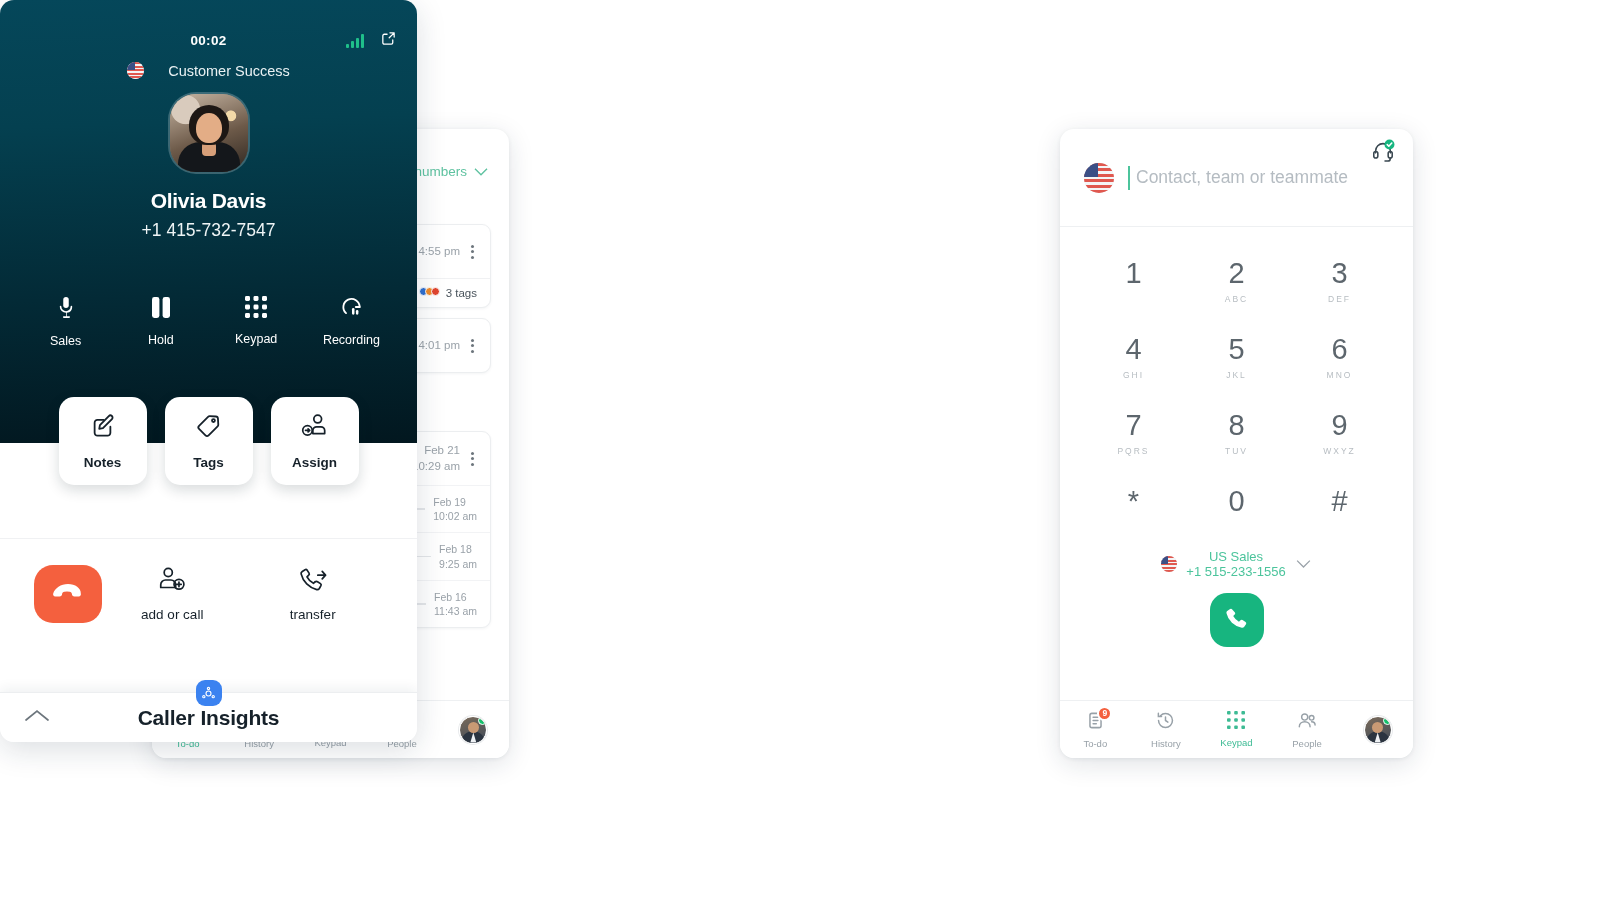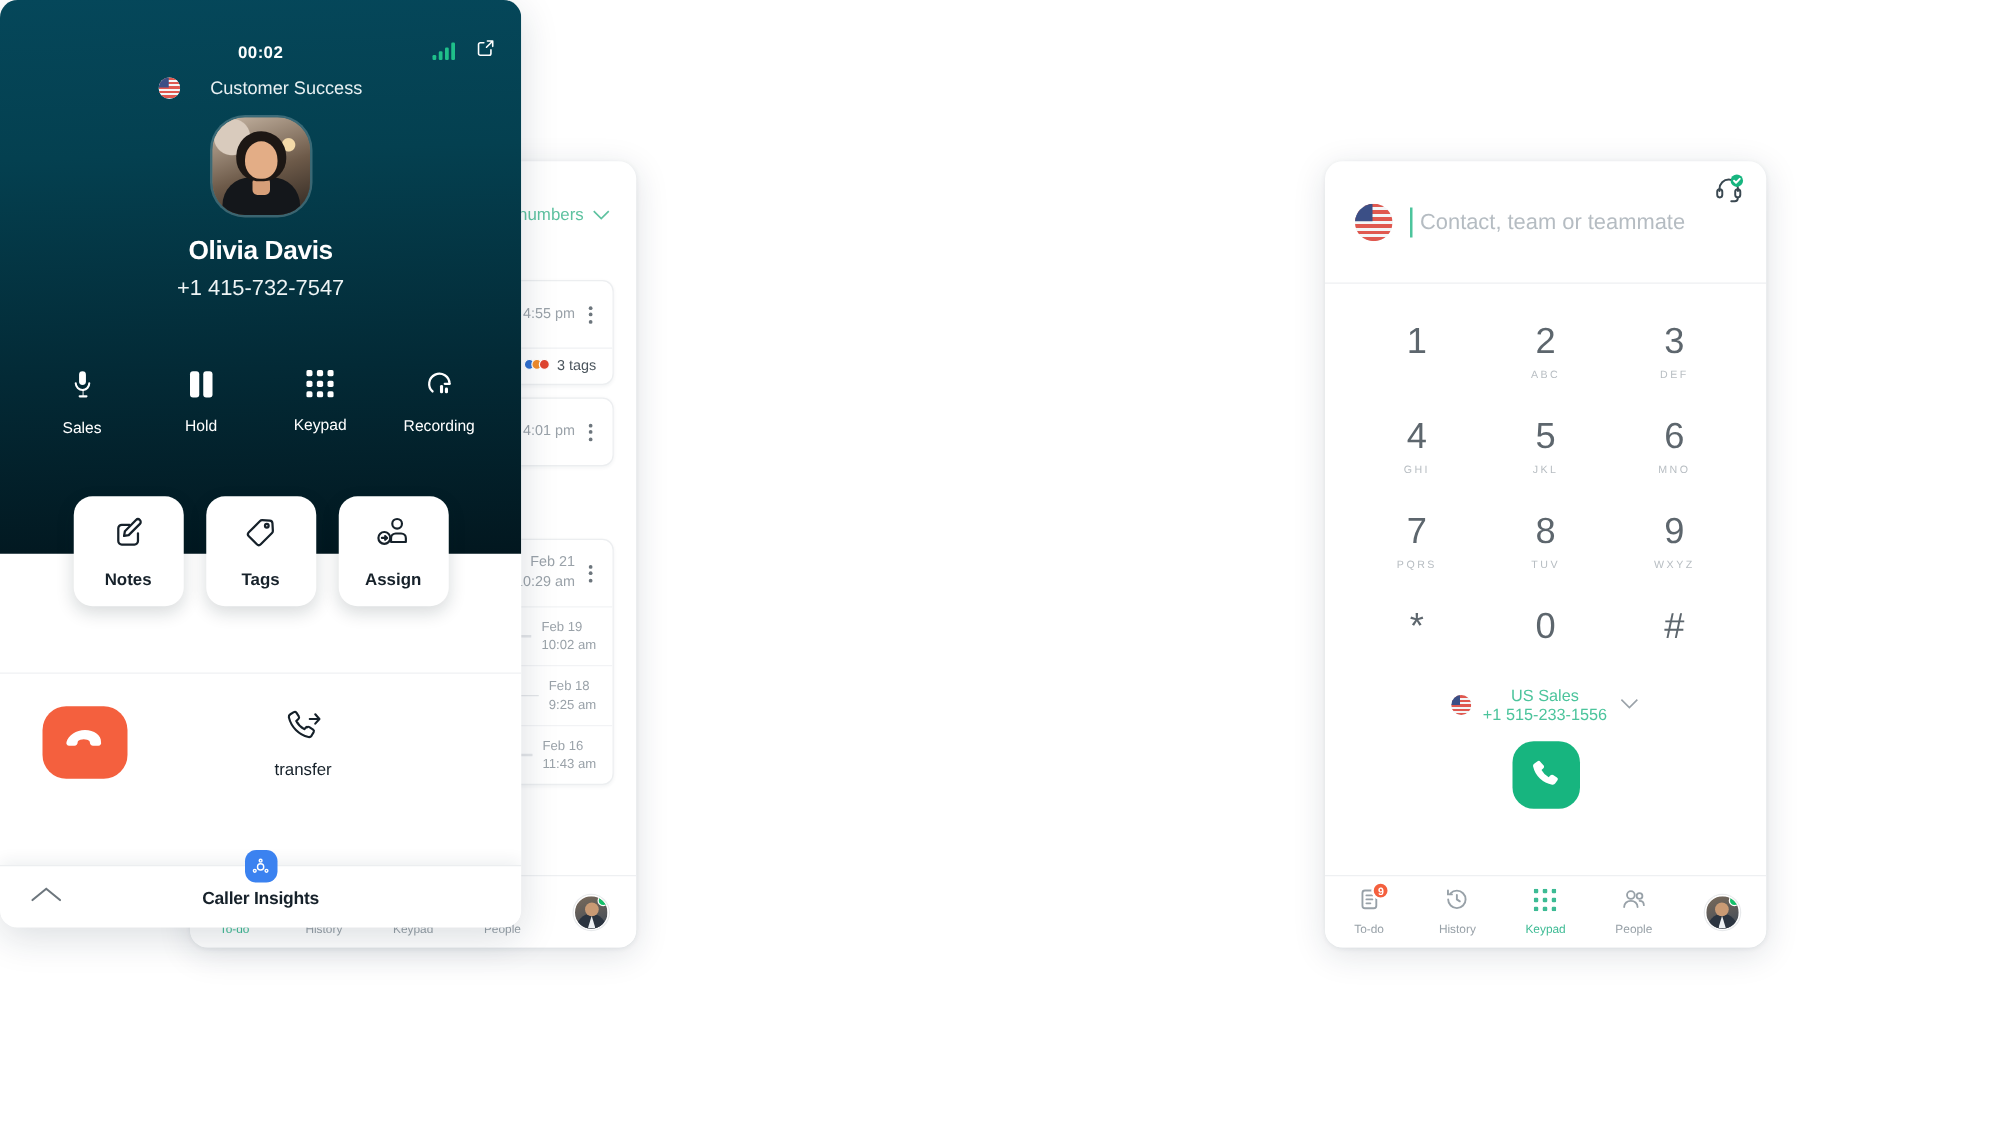--- a/index.html
+++ b/index.html
@@ -159,21 +159,21 @@
   .hangup { width:68px;height:58px; border-radius:19px; background:#f4603e;
             display:flex; align-items:center; justify-content:center; flex:0 0 68px;}
   .act { flex:1 1 0; display:flex; flex-direction:column; align-items:center; gap:9px;}
   .act-lbl { font-size:13.5px; color:#16212a;}
 
   .insights {
     position:absolute; left:0; right:0; bottom:0; height:50px; background:#fff;
     border-top:1px solid #eceef0; display:flex; align-items:center; padding:0 24px;
     box-shadow:0 -3px 12px rgba(20,40,60,.07);
   }
-  .insights-title { position:absolute; left:0; right:0; text-align:center; font-size:14px;
+  .insights-title { position:absolute; left:0; right:0; text-align:center; font-size:21px;
                     font-weight:700; color:#16212a; letter-spacing:-.2px;}
   .insights-badge { position:absolute; left:50%; margin-left:-13px; top:-13px; width:26px;height:26px;
                     border-radius:9px; background:#3b82f0; display:flex; align-items:center; justify-content:center;}
 
   
   #right-panel { left:1060px; top:129px; width:353px; height:629px; }
   .kp-head { height:98px; border-bottom:1px solid #eef0f2; display:flex; align-items:center; padding:0 24px; position:relative;}
   .kp-flag { margin-right:14px; }
   .kp-caret { width:2px; height:24px; background:#4cc49c; margin-right:6px; }
   .kp-ph { font-size:17.5px; color:#b5bcc2; }
@@ -570,20 +570,31 @@
         </div>
       </div>
 
       <div class="act-row">
         <div class="hangup">
           <span>
             <svg width="34" height="20" viewBox="0 0 34 20" fill="#fff">
               <path d="M17 2C9.8 2 3.9 6.2 2.2 11.5c-.5 1.5.5 3 2.1 3h4.3c1.4 0 2.5-1.1 2.5-2.5 0-1.3 1-2 2.2-2.3a18 18 0 015.4 0c1.2.3 2.2 1 2.2 2.3 0 1.4 1.1 2.5 2.5 2.5h4.3c1.6 0 2.6-1.5 2.1-3C30.1 6.2 24.2 2 17 2z"></path>
             </svg>
           </span>
+        </div>
+        <div class="act">
+          <span>
+            <svg width="30" height="28" viewBox="0 0 28 26" fill="none" stroke="#16212a" stroke-width="1.6" stroke-linecap="round" stroke-linejoin="round">
+              <circle cx="10.5" cy="6" r="3.8"></circle>
+              <path d="M3.5 20v-2.6A4.4 4.4 0 018 13h5a4.4 4.4 0 014.4 4.4V20z"></path>
+              <circle cx="20.5" cy="17" r="4.6"></circle>
+                <path d="M18.4 17h4.2M20.5 14.9v4.2"></path>
+            </svg>
+          </span>
+          <span class="act-lbl">add or call</span>
         </div>
         <div class="act">
           <span>
             <svg width="30" height="28" viewBox="0 0 28 26" fill="none" stroke="#16212a" stroke-width="1.6" stroke-linecap="round" stroke-linejoin="round">
               <path d="M16 14.5l-1.6 1.6a14 14 0 01-6-6L10 8.5a1.5 1.5 0 00.3-1.9L8.5 3.8A1.5 1.5 0 006.6 3.4L4 5c-.8.5-1.3 1.4-1.1 2.3A20 20 0 0017.5 22c1 .2 1.9-.3 2.4-1.1l1.5-2.6a1.5 1.5 0 00-.4-1.9l-2.8-1.8a1.5 1.5 0 00-1.9.2z"></path>
               <path d="M18.5 8.5h7.2M22.6 5l3.1 3.5-3.1 3.5"></path>
             </svg>
           </span>
           <span class="act-lbl">transfer</span>
         </div>

